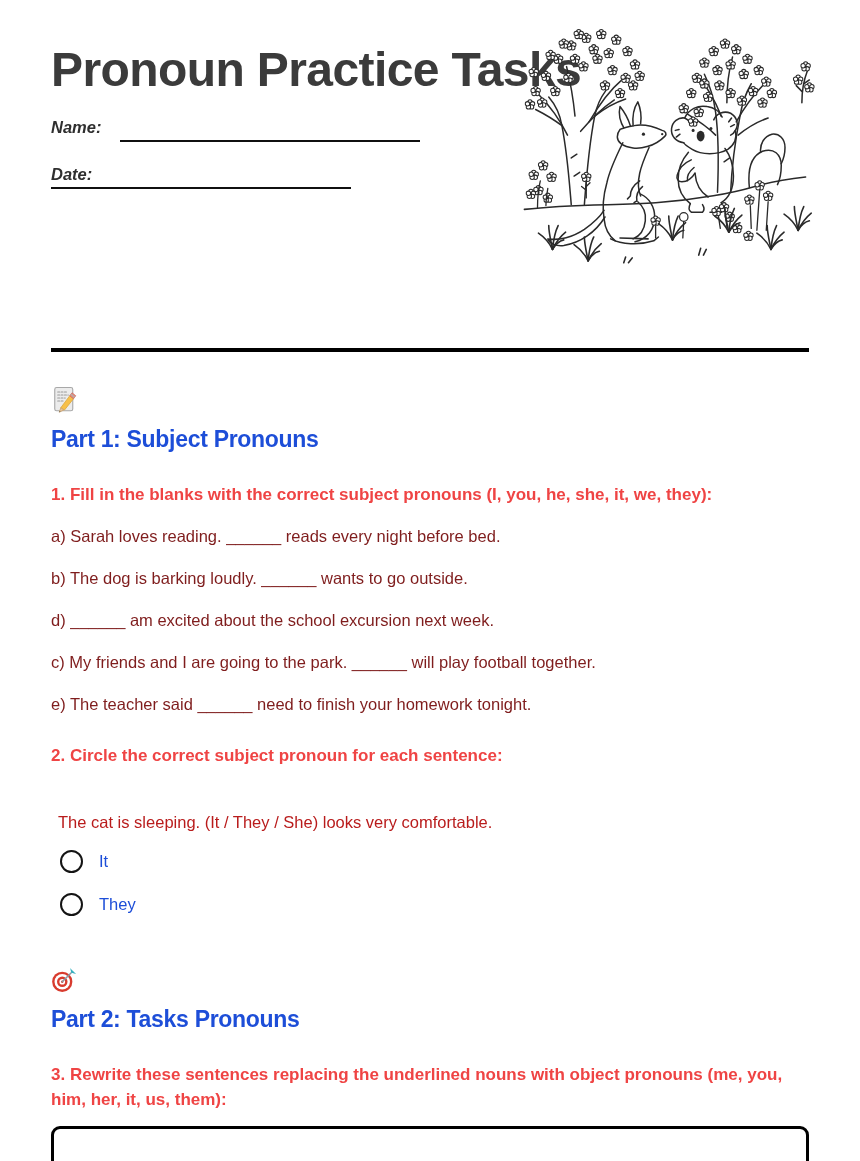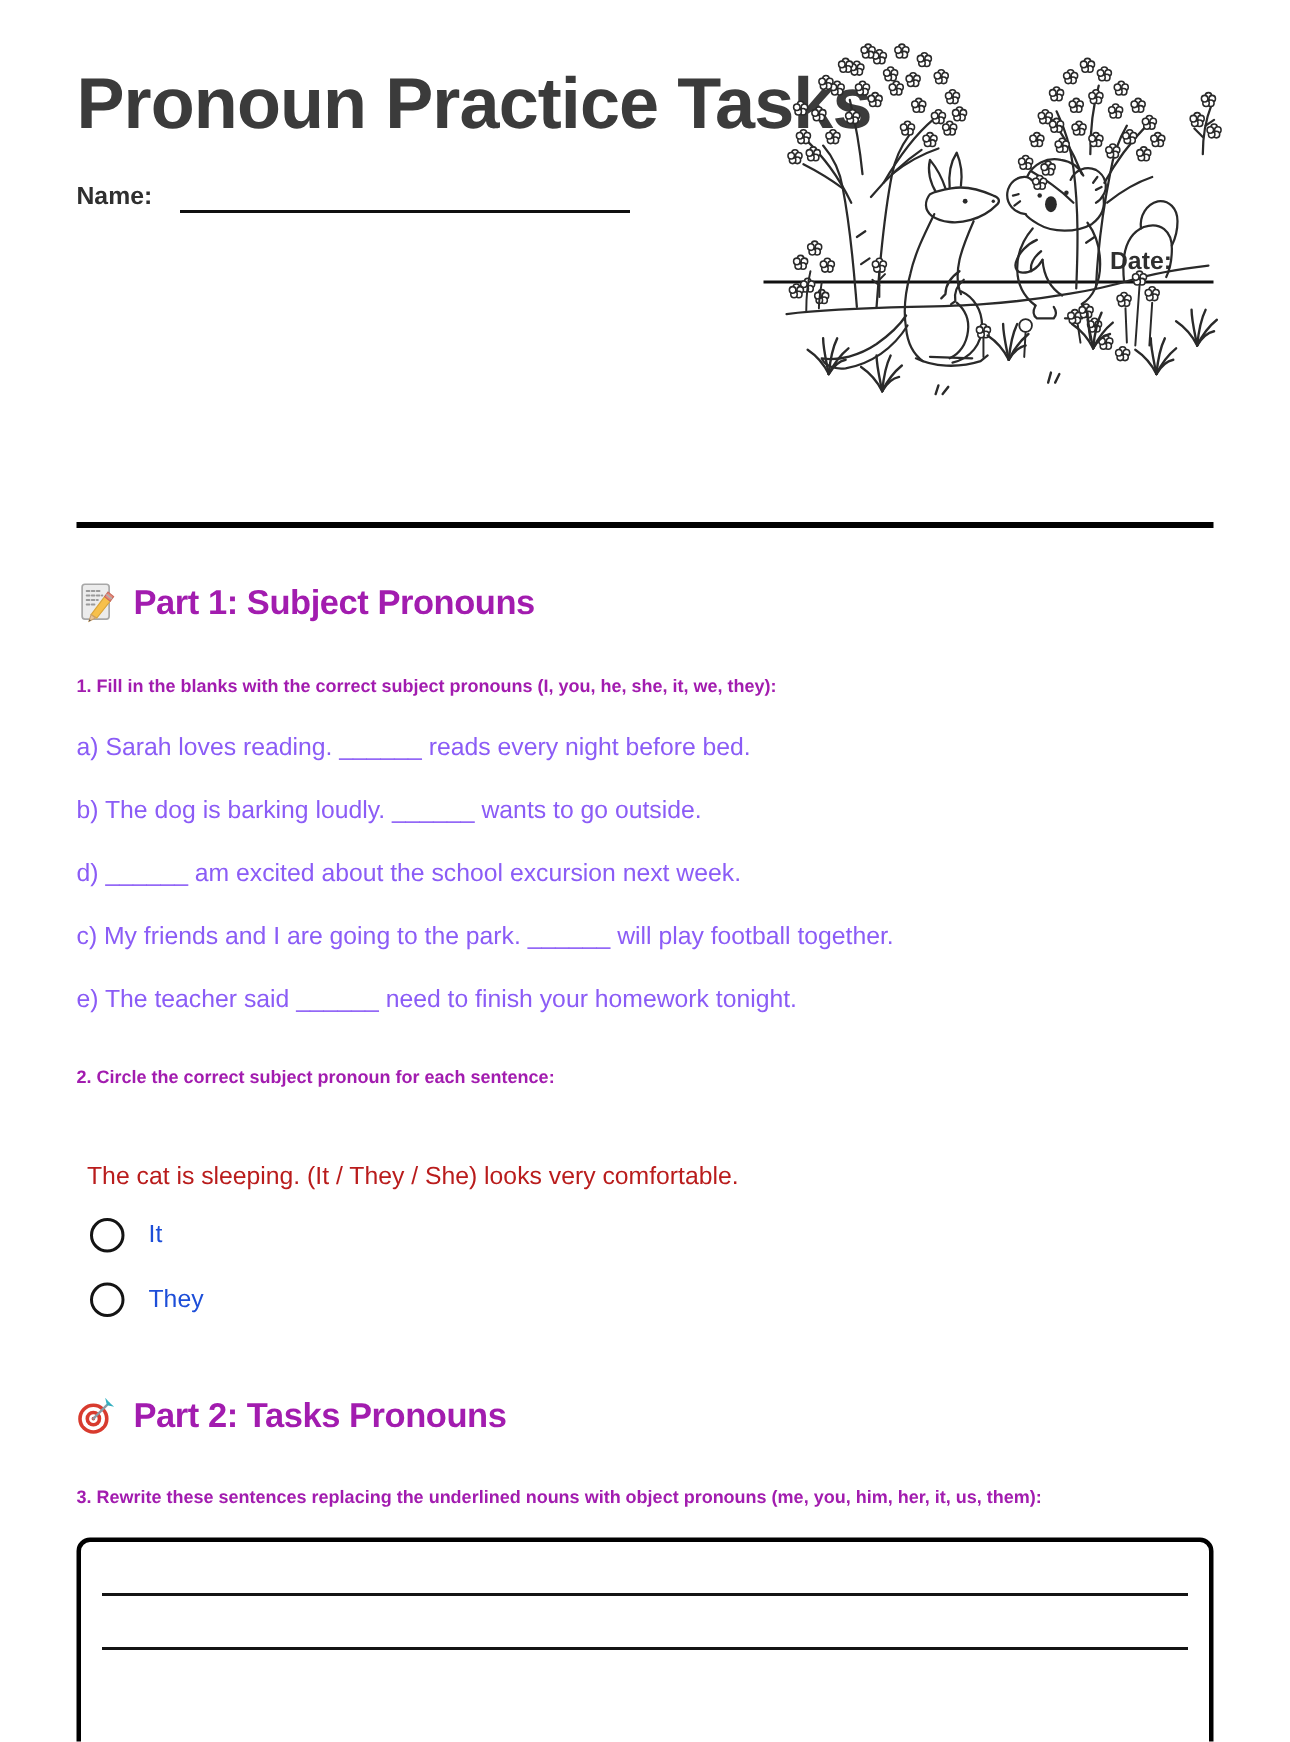--- a/index.html
+++ b/index.html
@@ -5,43 +5,43 @@
   html,body{margin:0;padding:0;background:#fff;}
   body{width:860px;height:1161px;overflow:hidden;
        font-family:"Liberation Sans", sans-serif;color:#3d3d3d;}
   .page{position:relative;width:860px;height:1161px;box-sizing:border-box;
         padding:0 51px;background:#fff;}
 
   
   .header{position:relative;height:348px;}
   h1.title{margin:0;padding-top:46px;font-size:48px;line-height:48px;
            font-weight:800;letter-spacing:-0.6px;color:#3b3b3b;}
-  .field-row{display:flex;align-items:flex-end;height:26px;}
+  .field-row{display:flex;height:26px;font-style:italic;}
   .field-row.name{margin-top:22px;}
   .field-row.date{margin-top:21px;flex-direction:column;}
   .field-label{display:inline-block;width:69px;font-size:16.5px;
                font-weight:700;color:#2f2f2f;line-height:22px;}
   .write-line{display:inline-block;width:300px;height:24px;
               border-bottom:2px solid #101010;}
   .illustration{position:absolute;top:0;right:-6px;width:300px;height:276px;}
 
   
   .divider{border:none;border-top:4px solid #000;margin:0;width:758px;}
 
   
-  h2.part-heading{display:flex;align-items:center;gap:11px;margin:34px 0 0 0;
+  h2.part-heading{display:flex;align-items:flex-start;gap:11px;margin:34px 0 0 0;
                   font-size:23px;line-height:30px;font-weight:800;
-                  letter-spacing:-0.3px;color:#a21caf;}
+                  letter-spacing:-0.3px;color:#1d4ed8;flex-direction:column;}
   .emoji{width:27px;height:27px;flex:0 0 auto;display:inline-block;}
   .emoji svg{width:100%;height:100%;display:block;}
   p{margin:0;}
-  .prompt{margin-top:30px;font-size:12px;line-height:22px;font-weight:700;color:#a21caf;}
+  .prompt{margin-top:30px;font-size:17px;line-height:22px;font-weight:700;color:#ef4444;}
   .prompt.q2{}
   .prompt.q3{margin-top:28px;line-height:25px;max-width:758px;}
-  .item{margin-top:20px;font-size:16.5px;line-height:22px;color:#8b5cf6;}
+  .item{margin-top:20px;font-size:16.5px;line-height:22px;color:#7f1d1d;}
   .item.first{margin-top:19px;}
   .sentence{margin-top:44px;padding-left:7px;font-size:16.5px;line-height:22px;color:#b91c1c;}
   .radio-row{display:flex;align-items:center;height:24px;margin-top:19px;}
   .radio-row.first{margin-top:16px;}
   .radio{box-sizing:border-box;width:23px;height:23px;margin-left:9px;
          border:2.6px solid #141414;border-radius:50%;background:#fff;cursor:pointer;}
   .radio-label{margin-left:16px;font-size:16.5px;color:#1d4ed8;}
 
   
   .answer-box{box-sizing:border-box;margin-top:14px;width:758px;height:160px;

